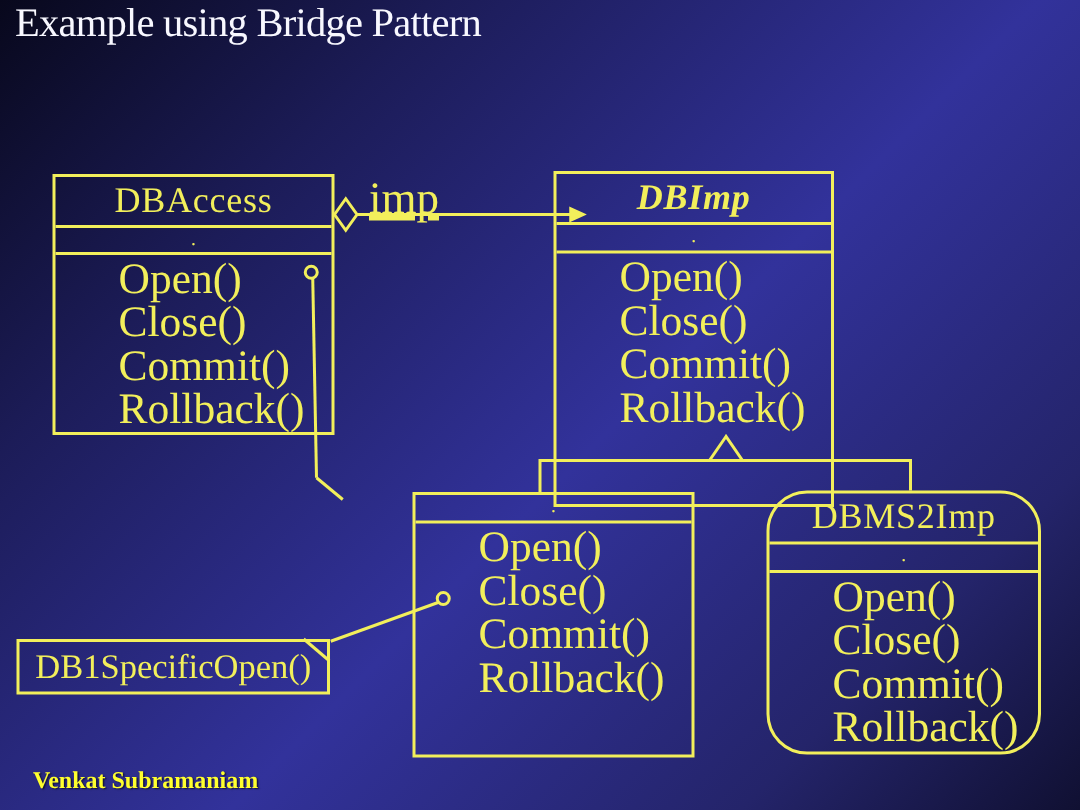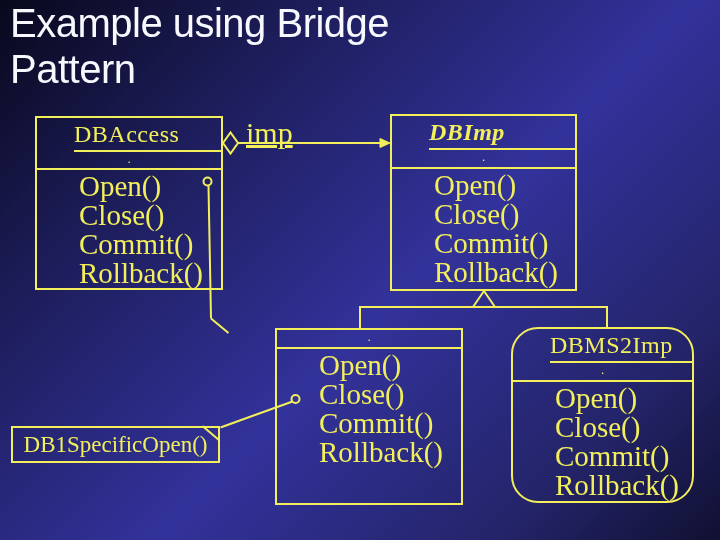--- a/index.html
+++ b/index.html
@@ -10,36 +10,36 @@
     font-family:"Liberation Serif", serif;
     background:linear-gradient(135deg,
       var(--bg-dark,#08081C) 0%,
       #1c1c58 24%,
       var(--bg-bright,#32329B) 55%,
       #24246a 82%,
       #101032 100%);
   }
   .slide-title{
     position:absolute;left:10px;top:0px;width:500px;
-    font-family:Liberation Sans, sans-serif;
-    font-size:40px;line-height:1.16;
+    font-family:Liberation Serif, serif;
+    font-size:27px;line-height:1.16;
     color:var(--title-white,#F8F8FF);
     letter-spacing:-0.5px;
   }
   .uml-class{
     position:absolute;
     border:2px solid var(--accent-yellow,#F2EF5B);
     color:var(--accent-yellow,#F2EF5B);
     box-sizing:border-box;
     display:flex;flex-direction:column;
   }
   .uml-class .c-title{
     height:32px;line-height:32px;
     border-bottom:2px solid var(--accent-yellow,#F2EF5B);
-    text-align:left;font-size:24px;letter-spacing:0.5px;margin-left:37px;
+    text-align:center;font-size:24px;letter-spacing:0.5px;
   }
   .uml-class .c-title.bold-italic{font-weight:bold;font-style:italic;}
   .uml-class .c-attrs{
     height:17px;line-height:14px;
     border-bottom:2px solid var(--accent-yellow,#F2EF5B);
     text-align:center;font-size:13px;
   }
   .uml-class .c-methods{
     flex:1;padding:2px 0 0 42px;
     font-size:29px;line-height:29px;
@@ -91,21 +91,21 @@
     <div class="c-title">DBAccess</div>
     <div class="c-attrs">.</div>
     <div class="c-methods">
       <div>Open()</div>
       <div>Close()</div>
       <div>Commit()</div>
       <div>Rollback()</div>
     </div>
   </div>
 
-  <div class="uml-class" style="left:390px;top:114px;width:187px;height:177px;">
+  <div class="uml-class" style="left:369px;top:114px;width:187px;height:224px;">
     <div class="c-title bold-italic">DBImp</div>
     <div class="c-attrs">.</div>
     <div class="c-methods">
       <div>Open()</div>
       <div>Close()</div>
       <div>Commit()</div>
       <div>Rollback()</div>
     </div>
   </div>
 
@@ -149,14 +149,15 @@
     <line class="stroke" x1="211" y1="318.5" x2="228.5" y2="333"></line>
 
     <polygon class="stroke" points="484,291 473,307 495,307"></polygon>
     <polyline class="stroke" points="360,328 360,307 607,307 607,327"></polyline>
 
     <circle class="stroke" cx="295.5" cy="399" r="4"></circle>
     <line class="stroke" x1="292.5" y1="401.5" x2="220.5" y2="427.5"></line>
     <line class="stroke" x1="202.5" y1="426" x2="219.5" y2="440.5"></line>
   </svg>
 
+  <div class="footer-author">Venkat Subramaniam</div>
 
 </div>
 
 </body></html>

